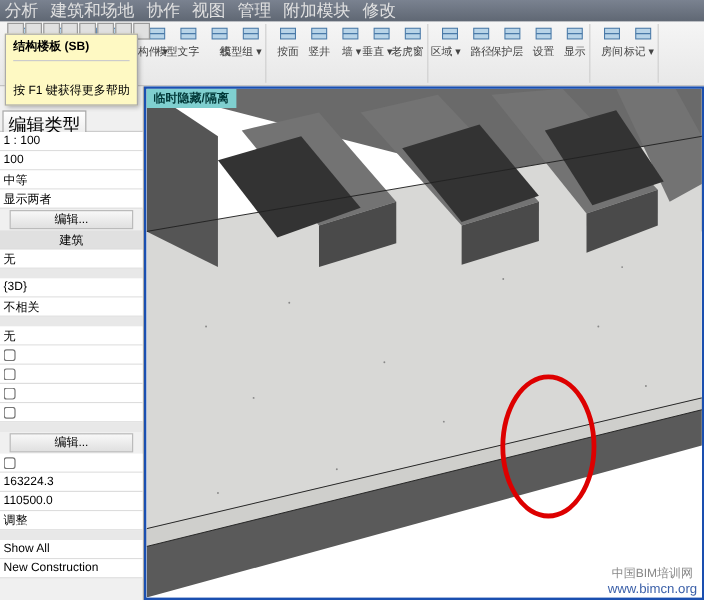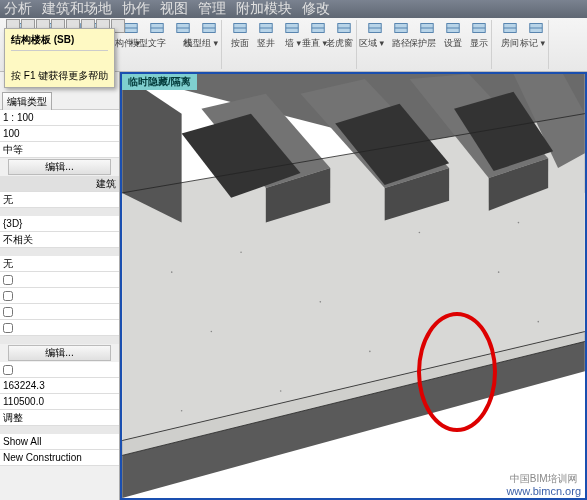--- a/index.html
+++ b/index.html
@@ -19,24 +19,24 @@
 
 .tooltip { position: absolute; top: 28px; left: 4px; background: #fef9c3; border: 1px solid #aaa; padding: 4px 6px; font-size: 10px; box-shadow: 2px 2px 4px rgba(0,0,0,0.3); z-index: 100; line-height: 1.4; }
 .tooltip .tt-title { font-weight: bold; }
 .tooltip .tt-help { border-top: 1px solid #ccc; margin-top: 3px; padding-top: 18px; }
 
 .main { display: flex; height: 428px; }
 
 .sidebar { width: 120px; background: #f0f0f0; border-right: 1px solid #aaa; font-size: 10px; overflow: hidden; }
 .side-top { height: 38px; border-bottom: 1px solid #ccc; }
 .side-row { height: 16px; border-bottom: 1px solid #ddd; padding: 1px 3px; display: flex; align-items: center; background: #fff; }
-.side-row.hdr { background: #e0e0e0; font-weight: normal; justify-content: flex-end; }
+.side-row.hdr { background: #e0e0e0; font-weight: normal; justify-content: center; }
 .side-row.btn { background: linear-gradient(#f8f8f8,#e0e0e0); justify-content: center; cursor: pointer; border: 1px solid #bbb; margin: 1px 8px; }
 .side-row input[type=checkbox] { width: 10px; height: 10px; margin-right: 3px; }
-.edit-type { margin: 2px; padding: 2px 4px; border: 1px solid #aaa; background: linear-gradient(#fff,#e8e8e8); font-size: 10px; display: inline-block; cursor: pointer; }
+.edit-type { margin: 2px; padding: 2px 4px; border: 1px solid #aaa; background: linear-gradient(#fff,#e8e8e8); font-size: 15px; display: inline-block; cursor: pointer; }
 
 .viewport { flex: 1; position: relative; background: #fff; border: 2px solid #1a4fb0; overflow: hidden; }
 .vp-title { position: absolute; top: 0; left: 0; background: #7fcfcf; color: #003838; font-size: 10px; font-weight: bold; padding: 1px 6px; z-index: 5; }
 .vp-canvas { width: 100%; height: 100%; }
 
 .footer-text { position: absolute; bottom: 2px; right: 6px; font-size: 11px; color: #3a5fa8; text-align: center; line-height: 1.2; }
 .footer-text .cn { color: #888; font-size: 10px; }
 
 .red-ellipse { position: absolute; border: 4px solid #d00; border-radius: 50%; width: 80px; height: 120px; left: 295px; top: 238px; z-index: 10; pointer-events: none; }
 </style>
@@ -231,20 +231,23 @@
     </div>
     <div id="proplist" style="position:relative">
         <div class="side-row">
           <span>1 : 100</span>
         </div>
         <div class="side-row">
           <span>100</span>
         </div>
         <div class="side-row">
           <span>中等</span>
+        </div>
+        <div class="side-row">
+          <span>显示两者</span>
         </div>
         <div class="side-row btn">
           <span>编辑...</span>
         </div>
         <div class="side-row hdr">
           <span>建筑</span>
         </div>
         <div class="side-row">
           <span>无</span>
         </div>

